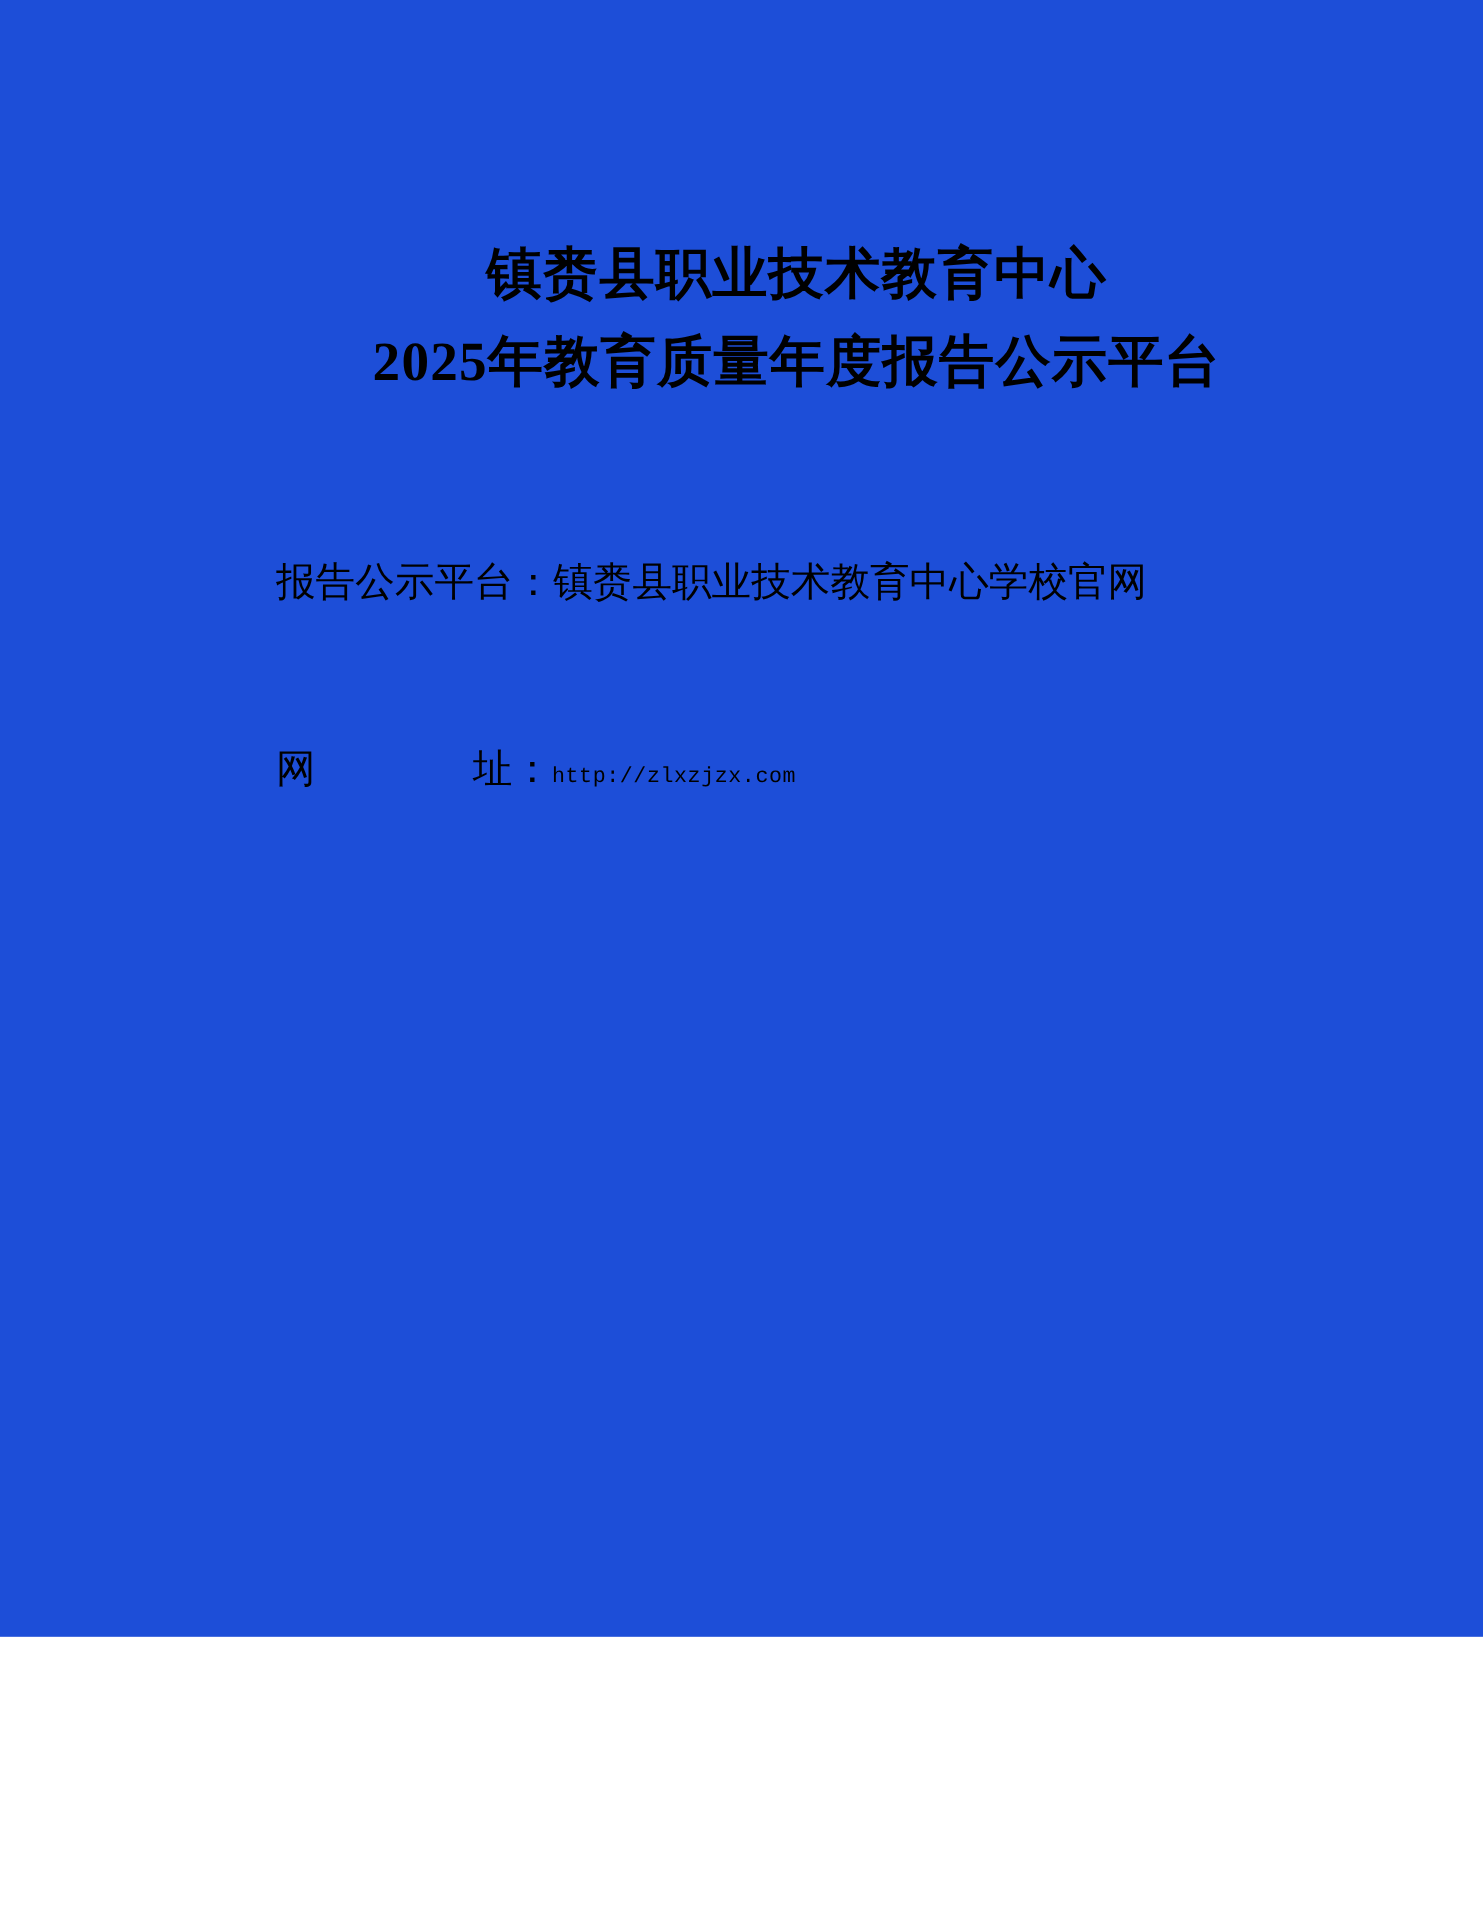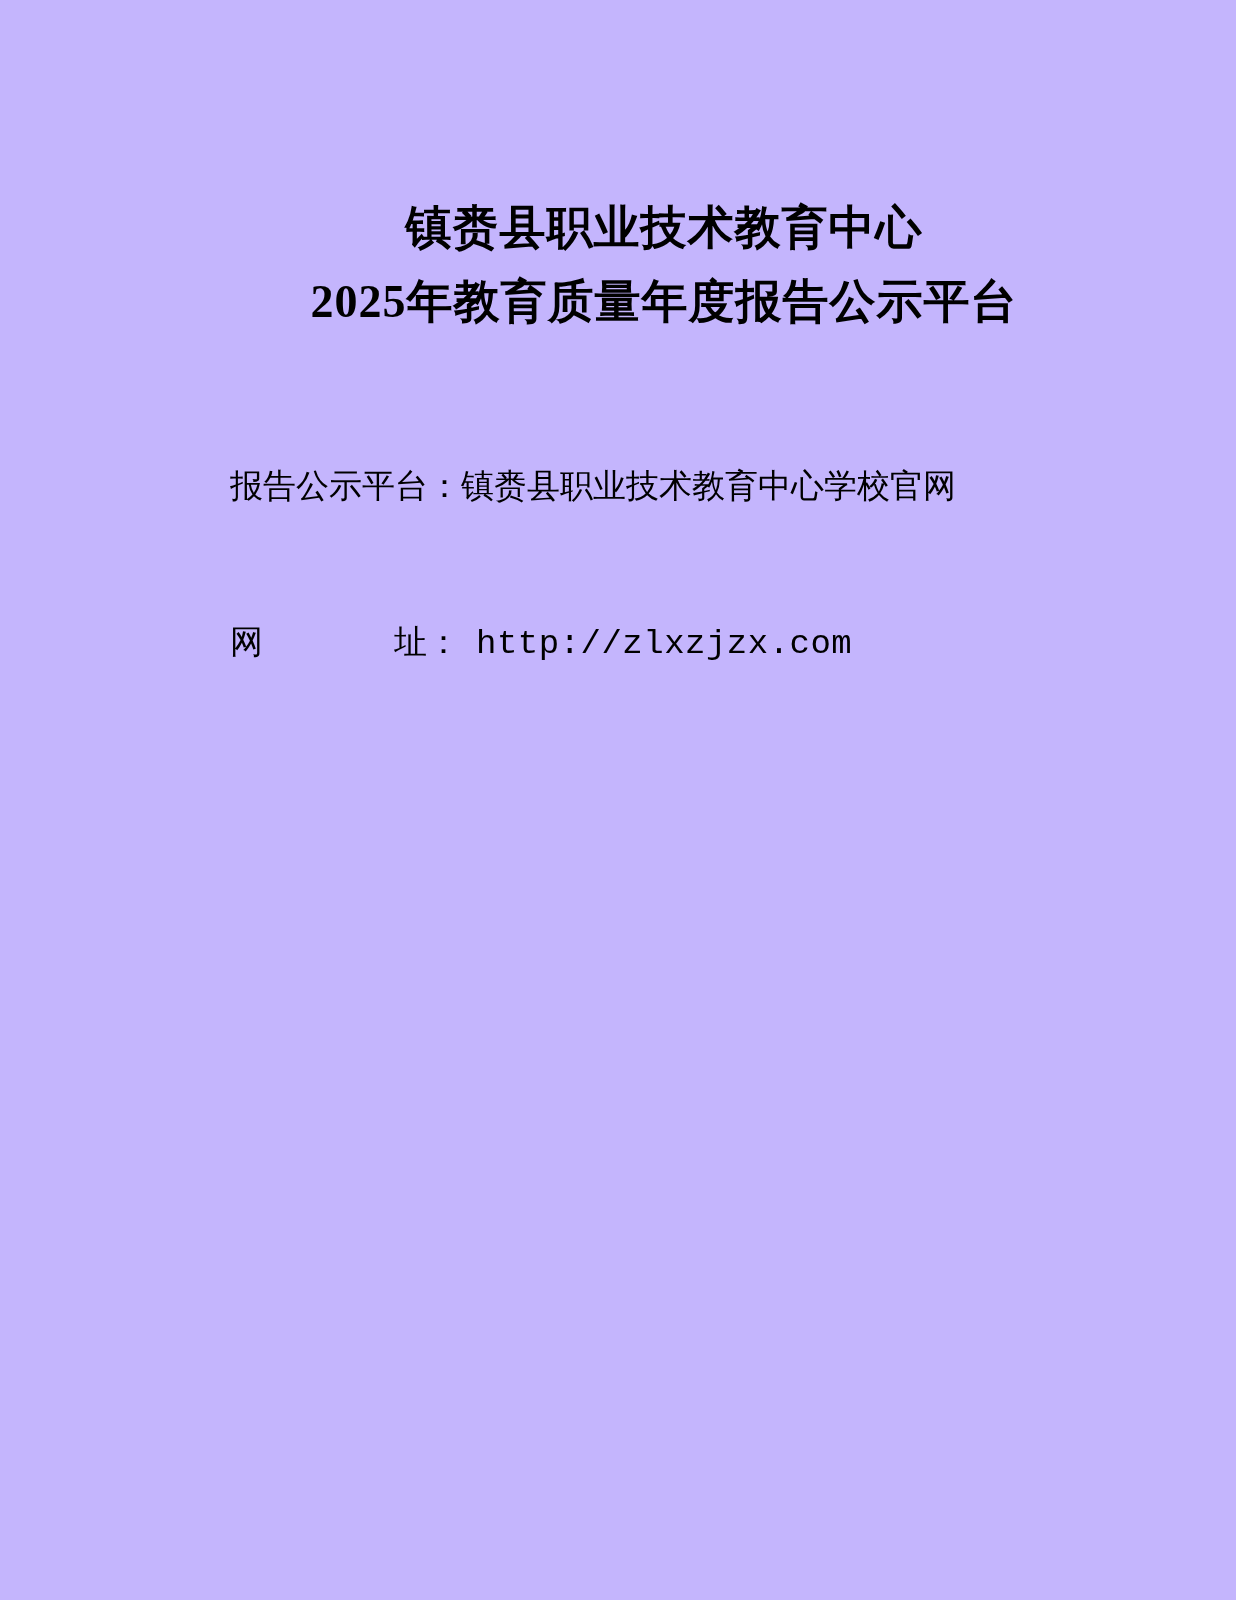--- a/index.html
+++ b/index.html
@@ -8,22 +8,22 @@
     width: 1236px;
     height: 1600px;
     background: #ffffff;
     overflow: hidden;
     font-family: "Liberation Serif", serif;
   }
 
   .page {
     position: relative;
     width: 1236px;
-    height: 1600px;
-    background: #c4b5fd;
+    height: 1364px;
+    background: #1d4ed8;
     color: #000000;
   }
 
   
   .title-line {
     position: absolute;
     left: 46px;
     width: 1236px;
     text-align: center;
     font-size: 46px;
@@ -48,23 +48,23 @@
   }
   .platform-line { top: 468px; }
 
   .website-line {
     top: 624px;
     display: flex;
     align-items: baseline;
   }
   .website-label-zhi { margin-left: 131px; }
   .website-url {
-    margin-left: 16px;
+    margin-left: 0;
     font-family: "Liberation Mono", monospace;
-    font-size: 34px;
+    font-size: 18px;
     letter-spacing: 0.5px;
     text-align: right;
   }
 </style>
 </head>
 <body>
 
 <div class="page">
 
   <div class="title-block">

